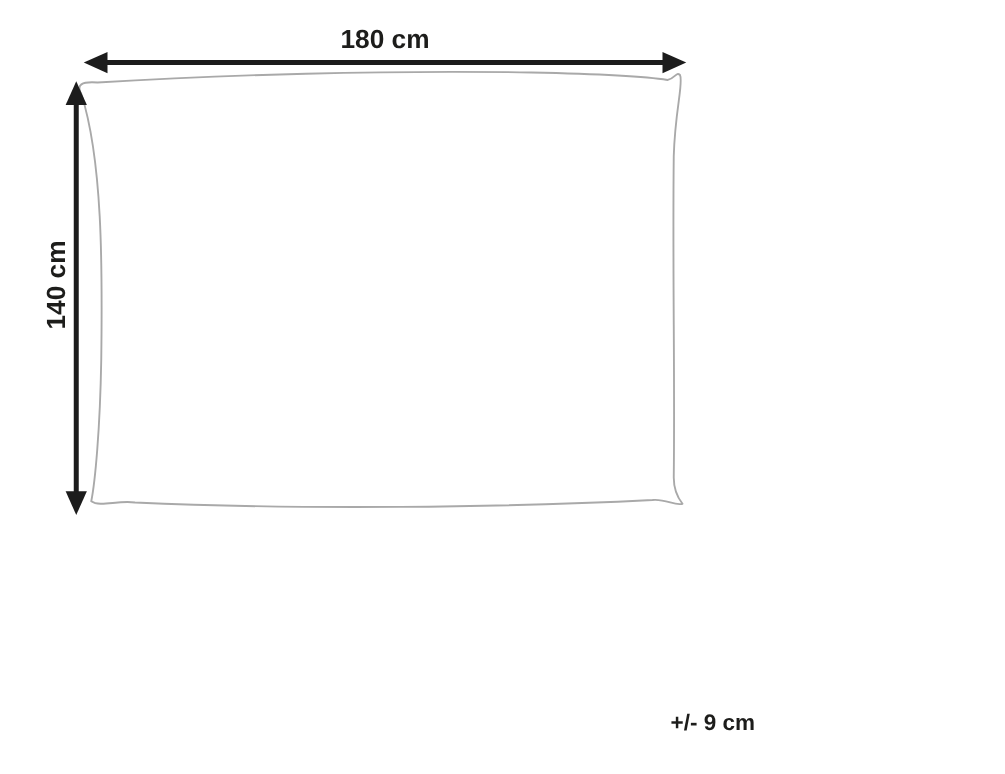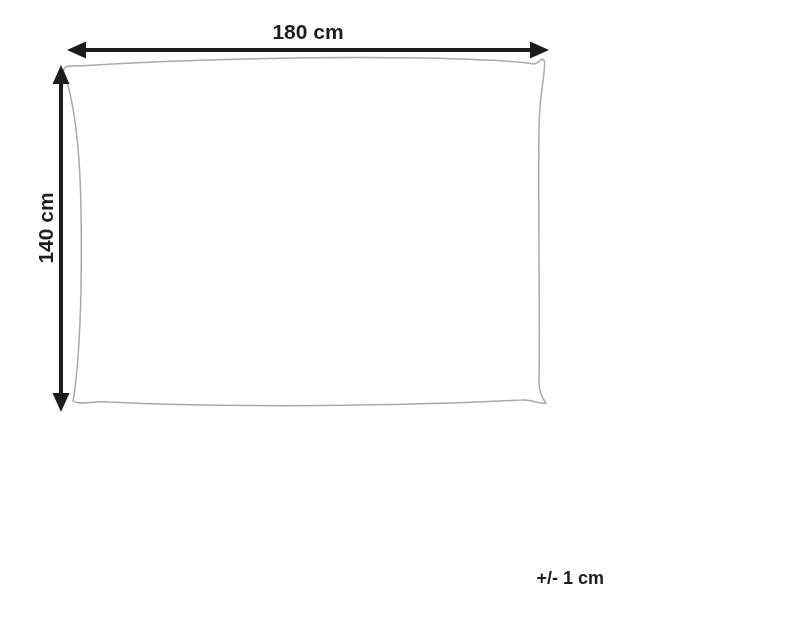--- a/index.html
+++ b/index.html
@@ -85,15 +85,15 @@
       <path d="M 59 81 L 63 81 L 63 396 L 59 396 Z"></path>
       <path d="M 61 65 L 52.5 84 L 69.5 84 Z"></path>
       <path d="M 61 412 L 52.5 393 L 69.5 393 Z"></path>
     </g>
   </svg>
 
   <div class="dim-label width">180 cm</div>
 
   <div class="dim-label height">140 cm</div>
 
-  <div class="dim-label tolerance">+/- 1 cm</div>
+  <div class="dim-label tolerance">+/- 9 cm</div>
 
 </div>
 
 </body></html>

